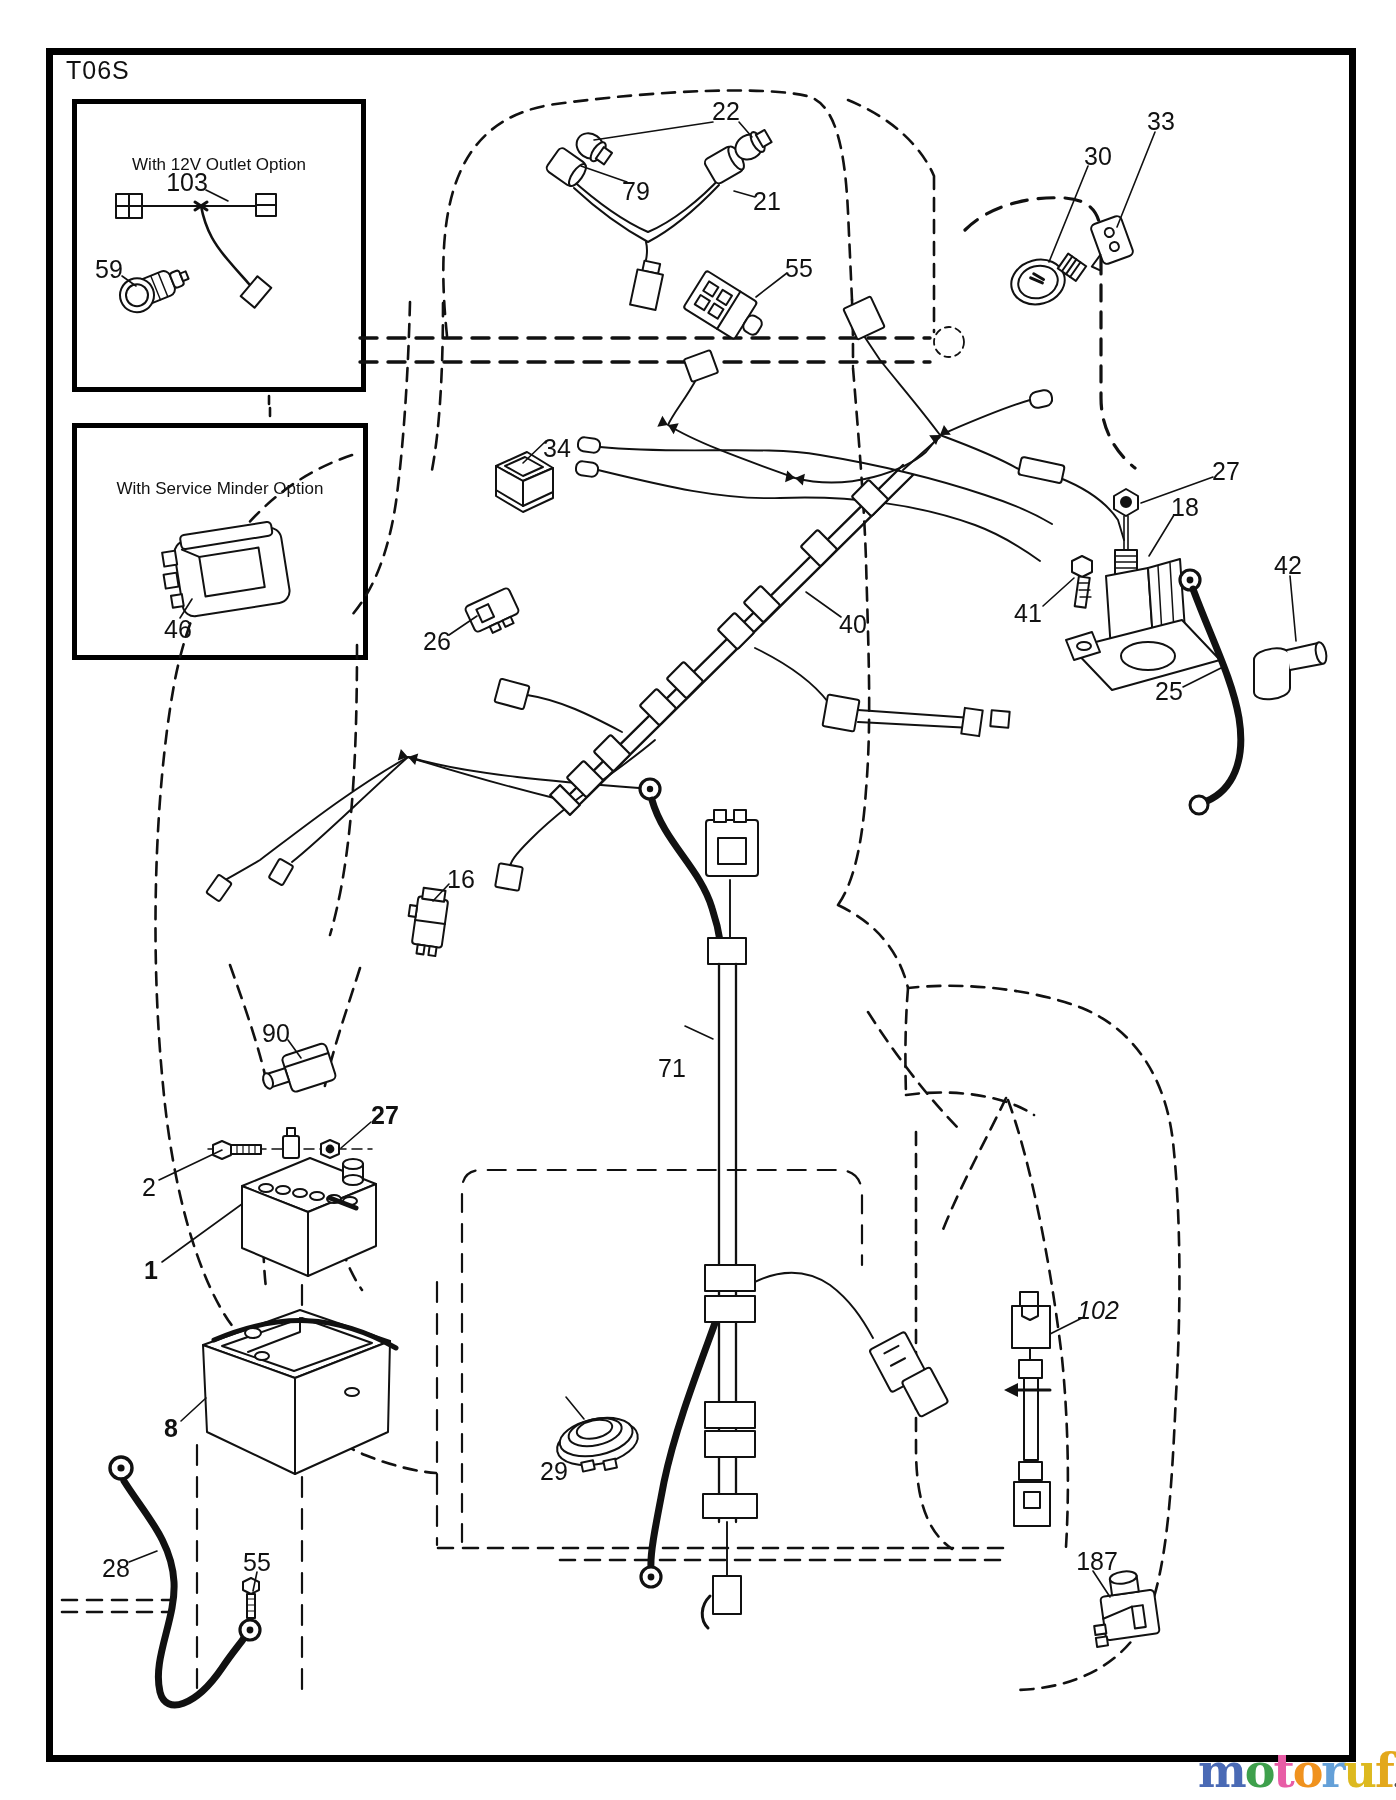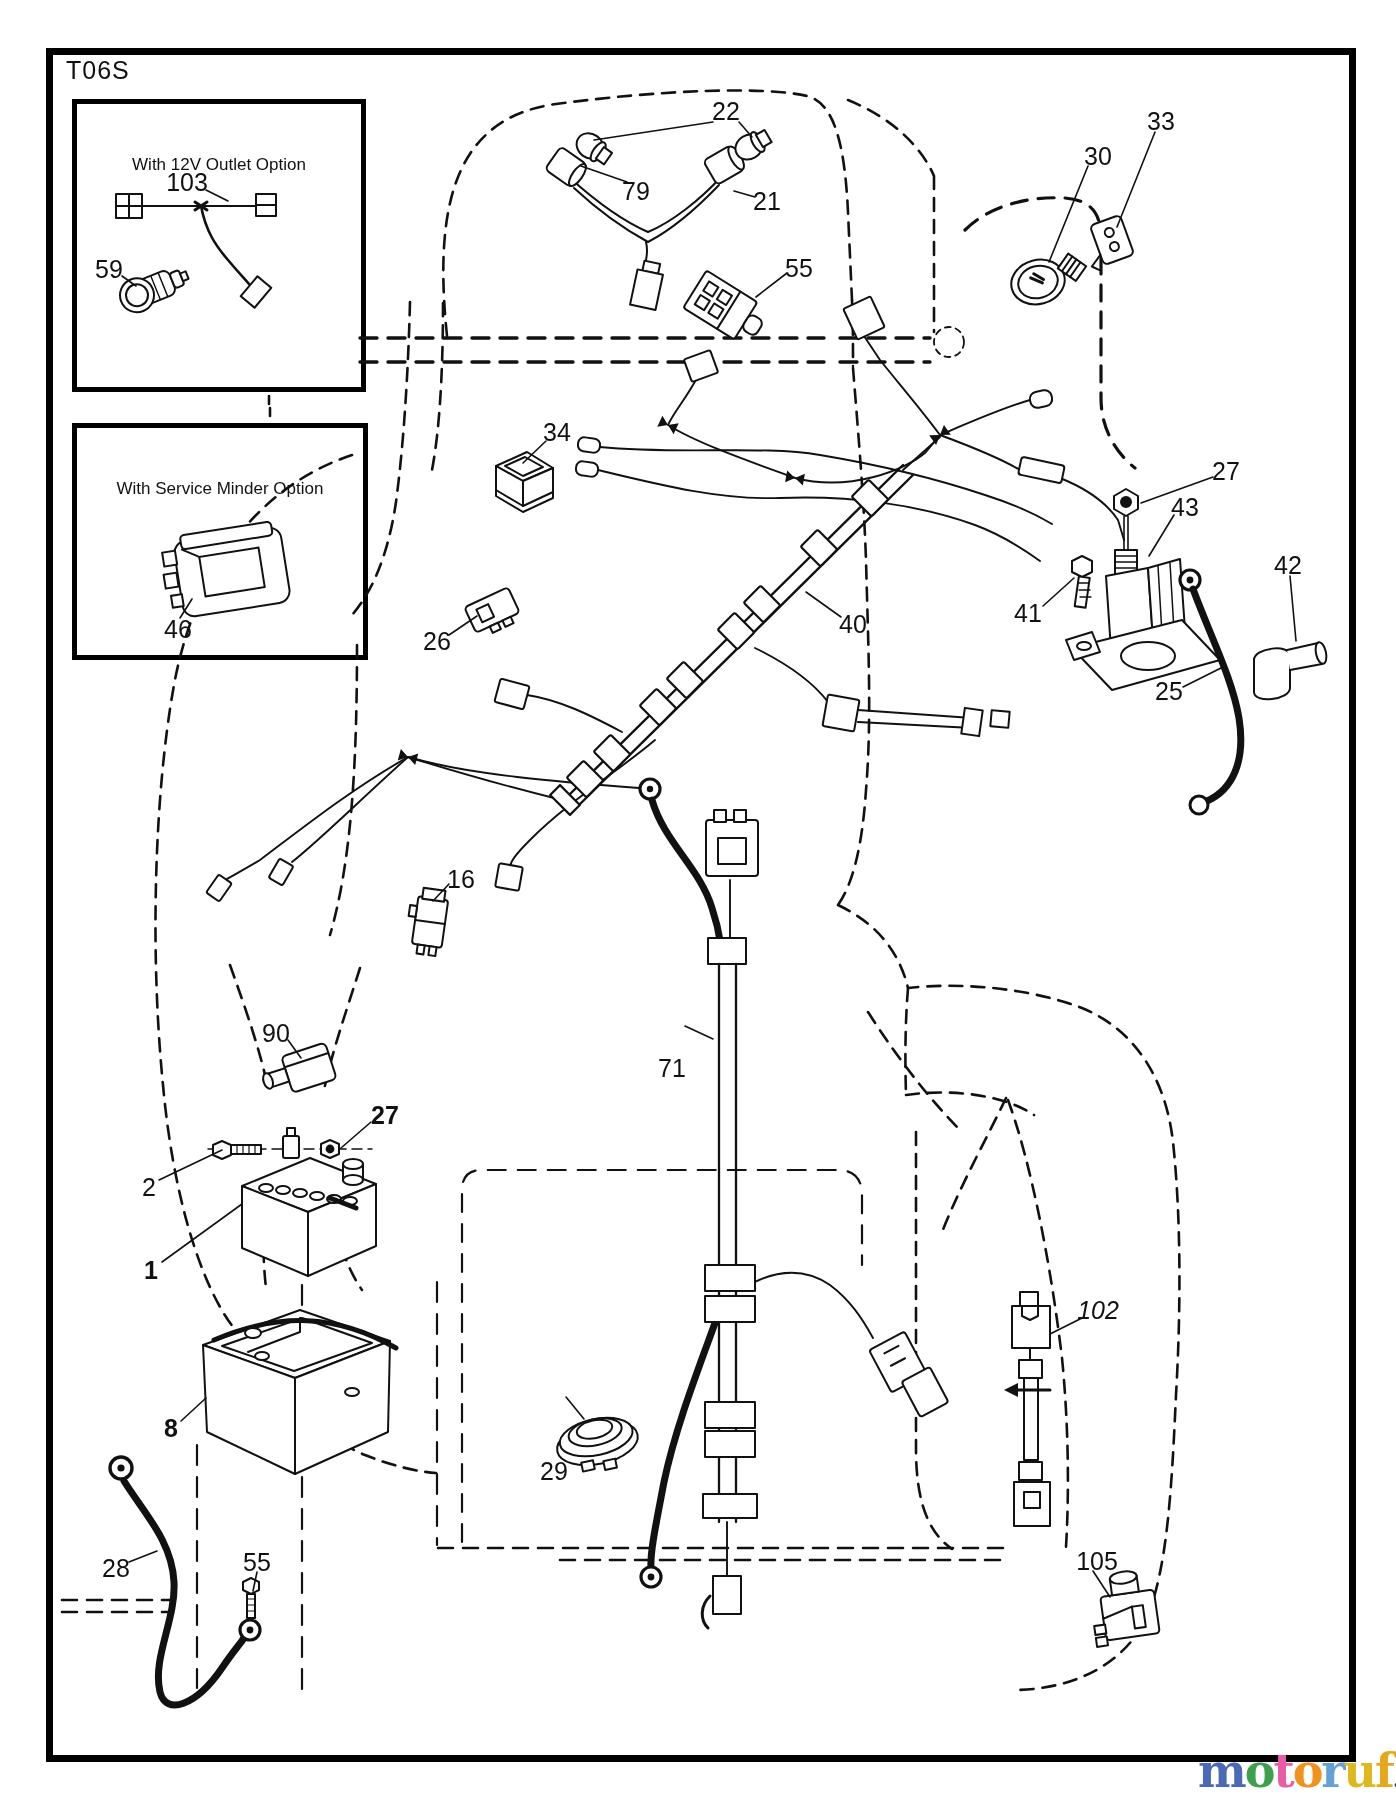--- a/index.html
+++ b/index.html
@@ -436,38 +436,38 @@
 
   <span class="lbl" style="left:187px;top:182px;">103</span>
   <span class="lbl" style="left:109px;top:269px;">59</span>
   <span class="lbl" style="left:178px;top:629px;">46</span>
   <span class="lbl" style="left:726px;top:111px;">22</span>
   <span class="lbl" style="left:636px;top:191px;">79</span>
   <span class="lbl" style="left:767px;top:201px;">21</span>
   <span class="lbl" style="left:799px;top:268px;">55</span>
   <span class="lbl" style="left:1098px;top:156px;">30</span>
   <span class="lbl" style="left:1161px;top:121px;">33</span>
-  <span class="lbl" style="left:557px;top:432px;text-align:center;">34</span>
+  <span class="lbl" style="left:557px;top:448px;text-align:center;">34</span>
   <span class="lbl" style="left:437px;top:641px;">26</span>
   <span class="lbl" style="left:1226px;top:471px;">27</span>
-  <span class="lbl" style="left:1185px;top:507px;">43</span>
+  <span class="lbl" style="left:1185px;top:507px;">18</span>
   <span class="lbl" style="left:1028px;top:613px;">41</span>
   <span class="lbl" style="left:1288px;top:565px;">42</span>
   <span class="lbl" style="left:1169px;top:691px;">25</span>
   <span class="lbl" style="left:853px;top:624px;">40</span>
   <span class="lbl" style="left:461px;top:879px;">16</span>
   <span class="lbl" style="left:276px;top:1033px;">90</span>
   <span class="lbl b" style="left:385px;top:1115px;">27</span>
   <span class="lbl" style="left:149px;top:1187px;">2</span>
   <span class="lbl b" style="left:151px;top:1270px;">1</span>
   <span class="lbl b" style="left:171px;top:1428px;">8</span>
   <span class="lbl" style="left:554px;top:1471px;">29</span>
   <span class="lbl" style="left:672px;top:1020px;margin-top:48px;">71</span>
   <span class="lbl" style="left:1098px;top:1310px;font-style:italic;">102</span>
   <span class="lbl" style="left:116px;top:1568px;">28</span>
   <span class="lbl" style="left:257px;top:1562px;">55</span>
-  <span class="lbl" style="left:1097px;top:1561px;">105</span>
+  <span class="lbl" style="left:1097px;top:1561px;">187</span>
 
   <div id="wm">
     <span><span style="color: rgb(74, 106, 181);">m</span><span style="color: rgb(62, 160, 76);">o</span><span style="color: rgb(232, 93, 166);">t</span><span style="color: rgb(240, 146, 30);">o</span><span style="color: rgb(100, 160, 216);">r</span><span style="color: rgb(221, 185, 31);">u</span><span style="color: rgb(227, 168, 28);">f</span></span><span class="suffix">.de</span>
   </div>
 
 </div>
 
 </body></html>

